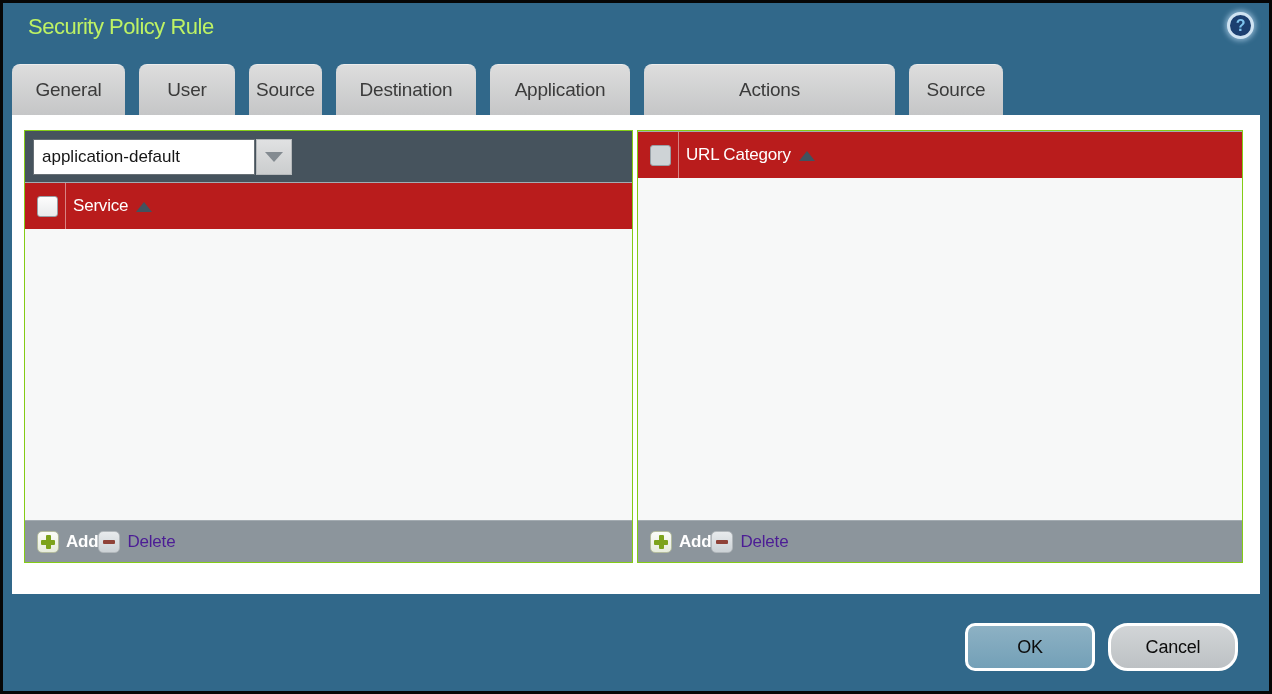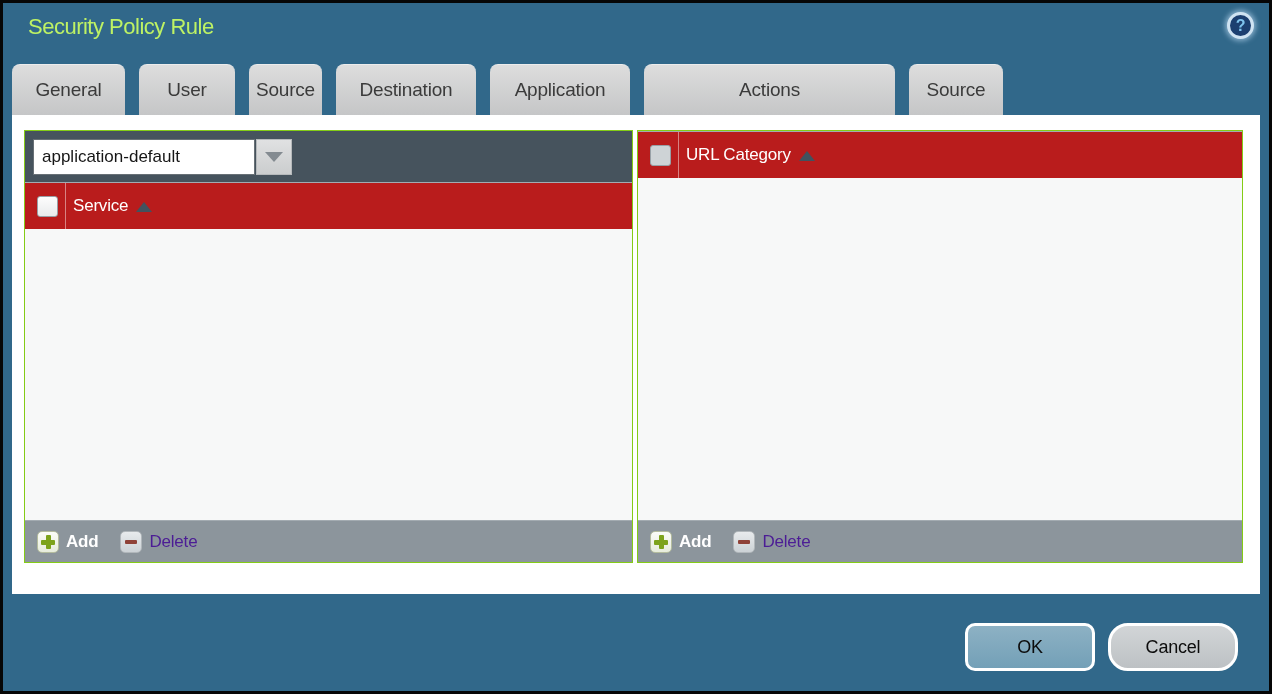--- a/index.html
+++ b/index.html
@@ -86,21 +86,21 @@
     display:flex; align-items:center;
     position:relative;
     color:#ffffff; font-size:17px;
     cursor:pointer;
   }
   .panel-body { flex:1 1 auto; background:#f7f8f8; }
   .panel-footer {
     height:42px; flex:0 0 42px;
     background:#8c959c;
     border-top:1px solid #a3abb1;
-    display:flex; align-items:center; gap:22px;
+    display:flex; align-items:center; 
     padding-left:12px;
   }
 
   
   .combo-input {
     margin-left:8px;
     width:222px; height:36px;
     border:1px solid #687076;
     background:#ffffff;
     font-family:"Liberation Sans", sans-serif;

